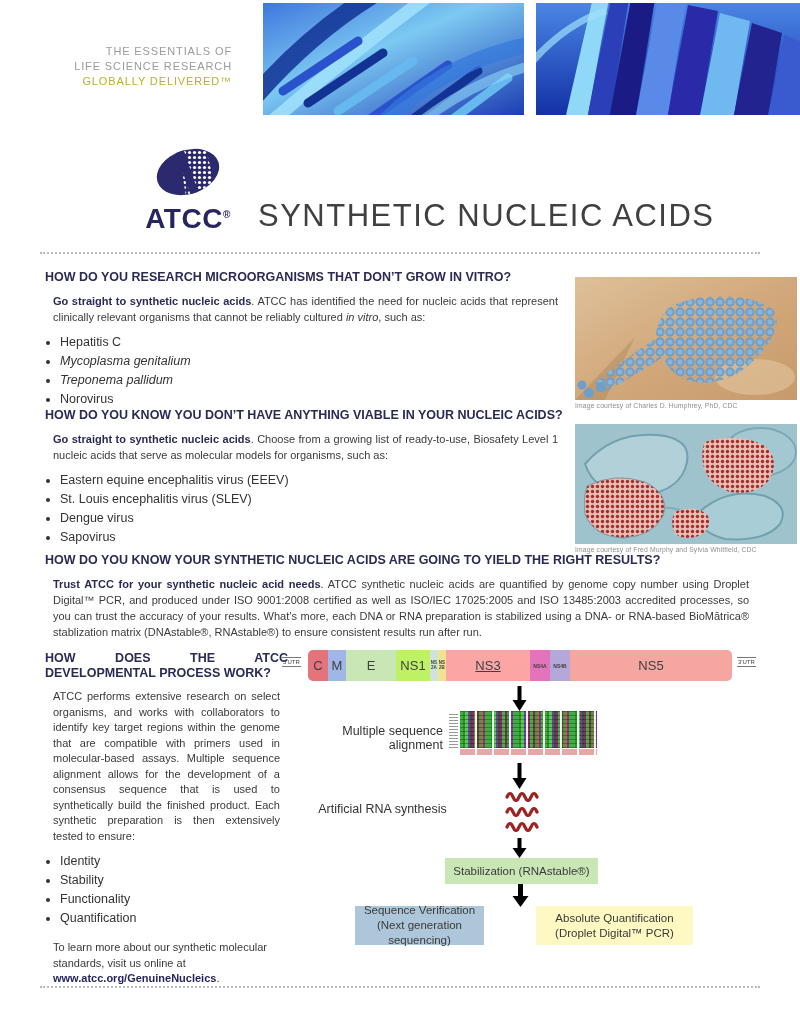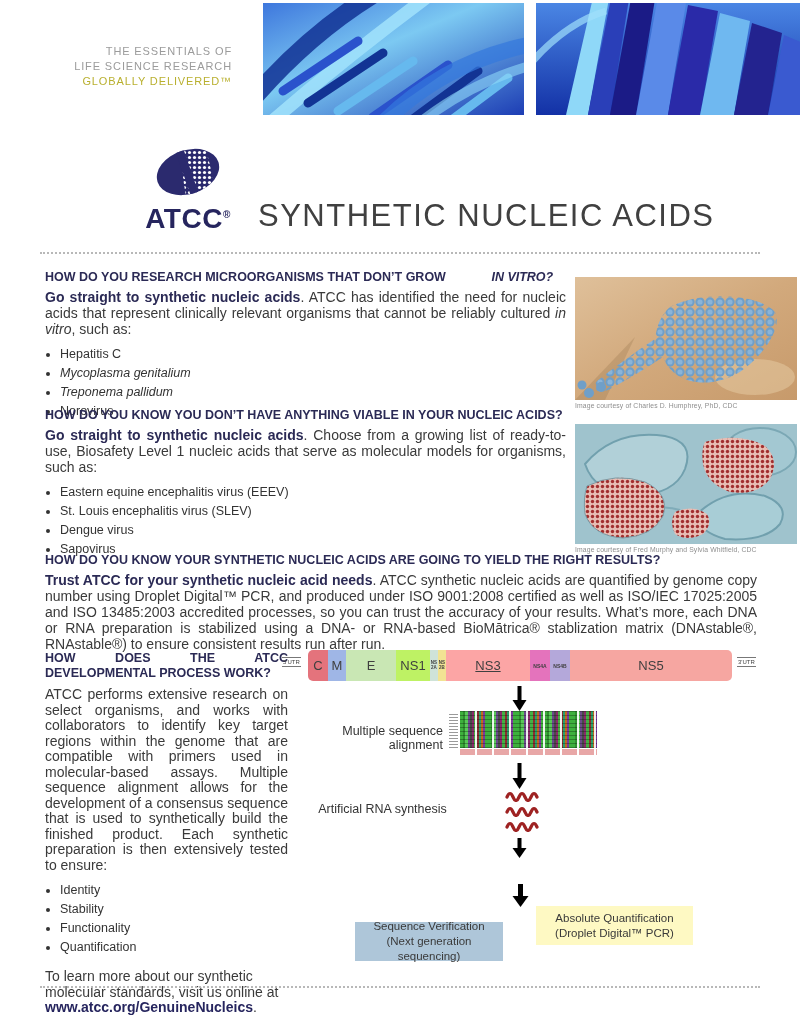--- a/index.html
+++ b/index.html
@@ -18,22 +18,22 @@
   .logo-text{font-size:28px;font-weight:bold;color:#26255e;letter-spacing:.5px;line-height:28px;margin-top:2px;}
   .logo-text sup{font-size:10px;vertical-align:super;}
   .doc-title{position:absolute;left:258px;top:198px;margin:0;font-size:31px;font-weight:400;
              color:#404040;letter-spacing:1.5px;}
   .rule{position:absolute;left:40px;width:720px;border-top:2px dotted #b8b8b8;height:0;}
   .rule-top{top:252px;}
   .rule-bottom{top:986px;}
   
   .sec{position:absolute;}
   .sec h2{margin:0 0 4px;font-size:12.5px;line-height:15px;color:#2b2a55;}
-  .sec h2 .it{font-style:italic;margin-left:42px;}
-  .sec p{margin:0;font-size:14px;line-height:16px;text-align:justify;color:#3a3a3a;}
+  .sec h2 .it{}
+  .sec p{margin:8px;font-size:11px;line-height:16px;text-align:justify;color:#3a3a3a;}
   .sec p b{color:#2b2a55;}
   .sec ul{margin:10px 0 0;padding-left:15px;}
   .sec li{margin-bottom:4px;font-size:12.5px;line-height:15px;color:#333;}
   .sec li.em{font-style:italic;}
   .sec1{left:45px;top:270px;width:521px;}
   .sec2{left:45px;top:408px;width:521px;}
   .sec3{left:45px;top:553px;width:712px;}
   .sec4{left:45px;top:651px;width:243px;}
   .sec4 h2{margin-bottom:6px;text-align:justify;}
   .sec4 p{line-height:15.5px;}
@@ -69,21 +69,21 @@
         #6a4a8a 8px 10px,#4a4a4a 10px 12px,#8a2a6a 12px 14px,
         #44b044 14px 17px,#8a3030 17px 19px,#2aa06a 19px 21px,
         #c06a20 21px 23px,#7a3a9a 23px 25px,#3db03d 25px 28px);}
   .msa-pink{position:absolute;left:11px;top:38px;width:137px;height:6px;
     background:repeating-linear-gradient(90deg,#e8a7a7 0 15px,#fff 15px 17px);}
   .squiggles{position:absolute;left:504px;top:789px;}
   .squiggles svg{display:block;margin-bottom:2px;}
   .flowbox{position:absolute;display:flex;flex-direction:column;align-items:center;justify-content:center;
            font-size:11.5px;line-height:15px;color:#3a3a3a;text-align:center;}
   .stab-box{left:445px;top:858px;width:153px;height:26px;}
-  .verif-box{left:355px;top:906px;width:148px;height:39px;margin-top:16px;}
+  .verif-box{left:355px;top:906px;width:129px;height:39px;}
   .quant-box{left:536px;top:906px;width:157px;height:39px;}
 </style>
 </head>
 <body>
 
 <div class="page">
 
   <div class="tagline">
     <div>THE ESSENTIALS OF</div>
     <div>LIFE SCIENCE RESEARCH</div>
@@ -284,20 +284,23 @@
         <path d="M3 8 Q6 1 9 8 T15 8 T21 8 T27 8 T33 8" fill="none" stroke="#9e2222" stroke-width="3.2" stroke-linecap="round"></path>
       </svg>
     <svg width="38" height="13" viewBox="0 0 38 13">
         <path d="M3 8 Q6 1 9 8 T15 8 T21 8 T27 8 T33 8" fill="none" stroke="#9e2222" stroke-width="3.2" stroke-linecap="round"></path>
       </svg>
     <svg width="38" height="13" viewBox="0 0 38 13">
         <path d="M3 8 Q6 1 9 8 T15 8 T21 8 T27 8 T33 8" fill="none" stroke="#9e2222" stroke-width="3.2" stroke-linecap="round"></path>
       </svg>
   </div>
 
+  <div class="flowbox stab-box" style="background-color: rgb(201, 231, 180);">
+    <div>Stabilization (RNAstable®)</div>
+  </div>
   <div class="flowbox verif-box" style="background-color: rgb(174, 198, 217);">
     <div>Sequence Verification</div>
     <div>(Next generation sequencing)</div>
   </div>
   <div class="flowbox quant-box" style="background-color: #fef9c3;">
     <div>Absolute Quantification</div>
     <div>(Droplet Digital™ PCR)</div>
   </div>
 
   <div class="rule rule-bottom"></div>

